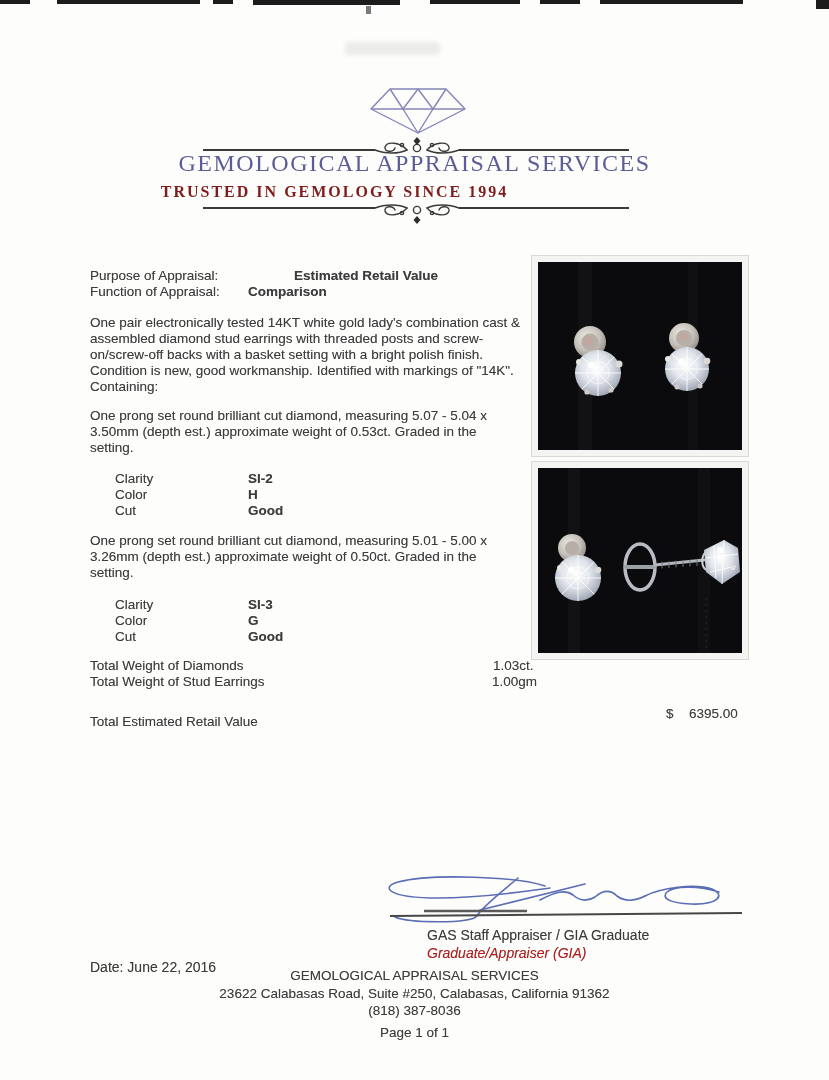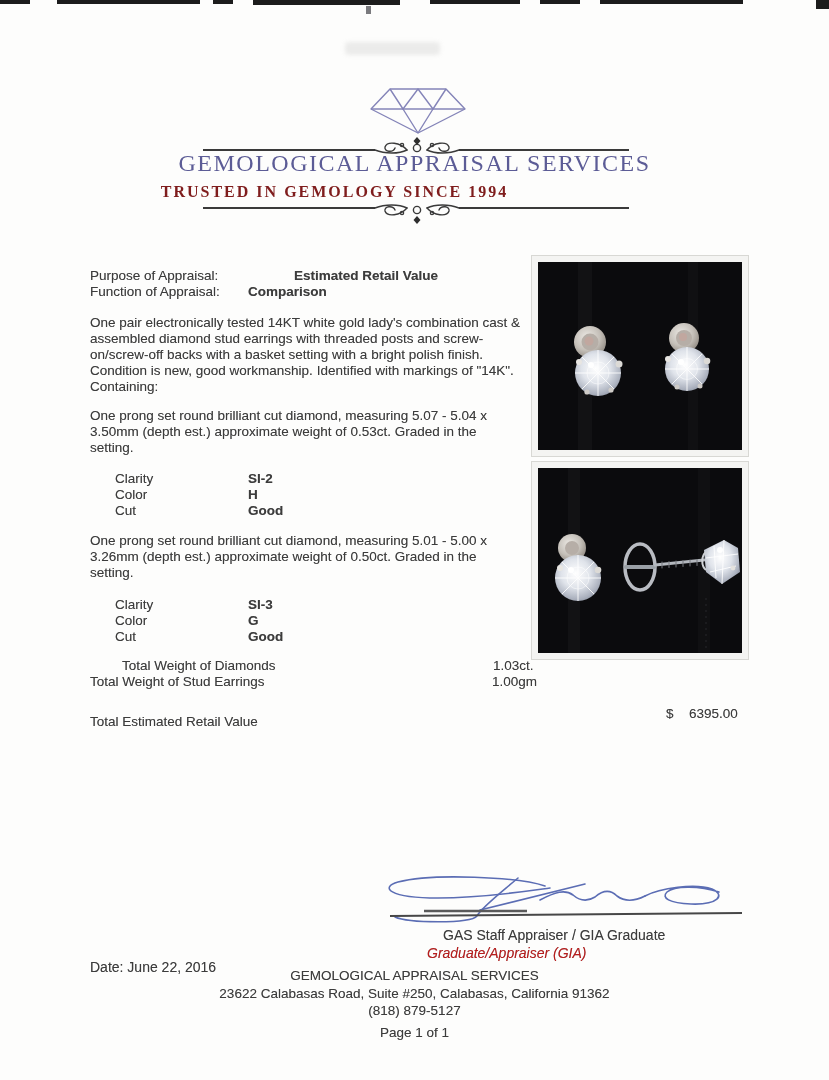--- a/index.html
+++ b/index.html
@@ -154,21 +154,21 @@
       <span class="spec-label">Color</span>
       <span class="spec-value">G</span>
     </div>
     <div class="spec-row" style="top:32px;">
       <span class="spec-label">Cut</span>
       <span class="spec-value">Good</span>
     </div>
   </div>
 
   <div class="abs body-text" style="left:90px;top:658px;">
-    <div class="abs" style="left:0;top:0;white-space:nowrap;margin-left:32px;">Total Weight of Diamonds</div>
+    <div class="abs" style="left:0;top:0;white-space:nowrap;">Total Weight of Diamonds</div>
     <div class="abs b" style="left:403px;top:0;white-space:nowrap;">1.03ct.</div>
     <div class="abs" style="left:0;top:16px;white-space:nowrap;">Total Weight of Stud Earrings</div>
     <div class="abs b" style="left:402px;top:16px;white-space:nowrap;">1.00gm</div>
   </div>
   <div class="abs body-text b" style="left:90px;top:706px;white-space:nowrap;margin-top:8px;">Total Estimated Retail Value</div>
   <div class="abs body-text b" style="left:666px;top:706px;">$</div>
   <div class="abs body-text b" style="left:689px;top:706px;white-space:nowrap;">6395.00</div>
 
   <div class="abs photo-frame" style="left:531px;top:255px;">
     <svg width="204" height="188" viewBox="0 0 204 188">
@@ -273,23 +273,23 @@
       <path d="M140 6 C 120 23, 103 36, 99 44 C 92 52, 30 51, 17 45"></path>
       <path d="M207 12 L 102 38"></path>
       <path d="M162 28 C 177 20, 187 17, 195 23 C 202 29, 209 30, 217 25 C 225 18, 232 17, 239 24 C 247 30, 257 29, 267 24"></path>
       <path d="M267 24 C 282 16, 317 11, 334 17 C 348 23, 340 33, 313 32 C 291 31, 283 26, 289 20 C 296 14, 320 13, 341 20"></path>
     </g>
     <path d="M46 39 L149 39" stroke="#5a5a5a" stroke-width="2.6" fill="none"></path>
     <path d="M12 44 L364 41" stroke="#474747" stroke-width="1.8" fill="none"></path>
   </svg>
 
   <div class="abs body-text b" style="left:90px;top:959px;font-size:14px;white-space:nowrap;">Date: June 22, 2016</div>
-  <div class="abs body-text b" style="left:427px;top:927px;font-size:14px;white-space:nowrap;margin-left:16px;">GAS Staff Appraiser / GIA Graduate</div>
+  <div class="abs body-text b" style="left:427px;top:927px;font-size:14px;white-space:nowrap;">GAS Staff Appraiser / GIA Graduate</div>
   <div class="abs body-text it" style="left:427px;top:945px;font-size:14px;color:#b91c1c;white-space:nowrap;">Graduate/Appraiser (GIA)</div>
 
   <div>
     <div class="abs footer-line" style="top:968px;">GEMOLOGICAL APPRAISAL SERVICES</div>
     <div class="abs footer-line" style="top:986px;">23622 Calabasas Road, Suite #250, Calabasas, California 91362</div>
-    <div class="abs footer-line" style="top:1003px;">(818) 879-5127</div>
+    <div class="abs footer-line" style="top:1003px;">(818) 387-8036</div>
     <div class="abs footer-line b" style="top:1025px;">Page 1 of 1</div>
   </div>
 
 </div>
 
 </body></html>

